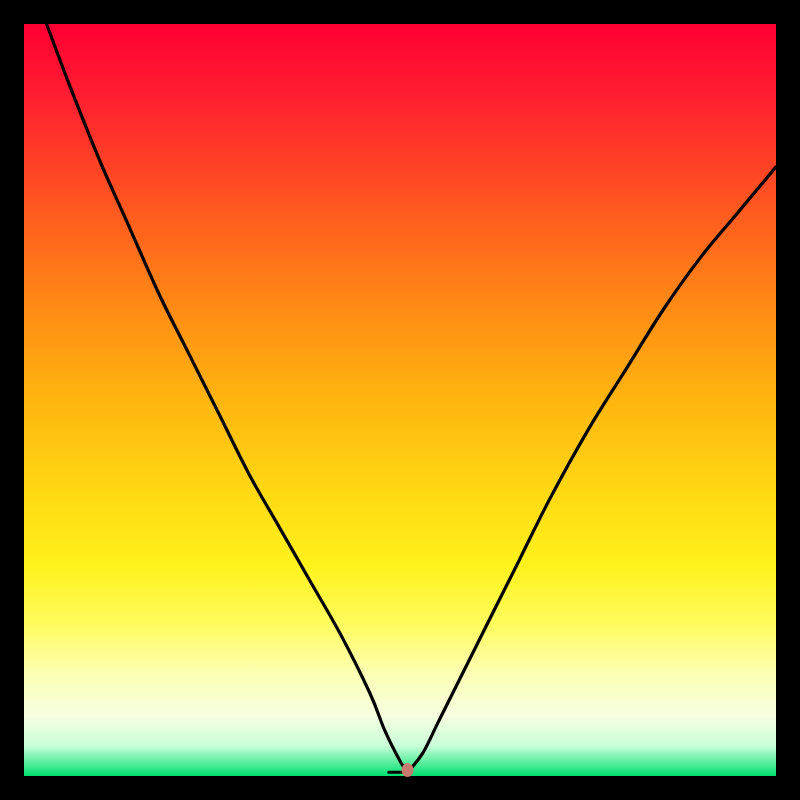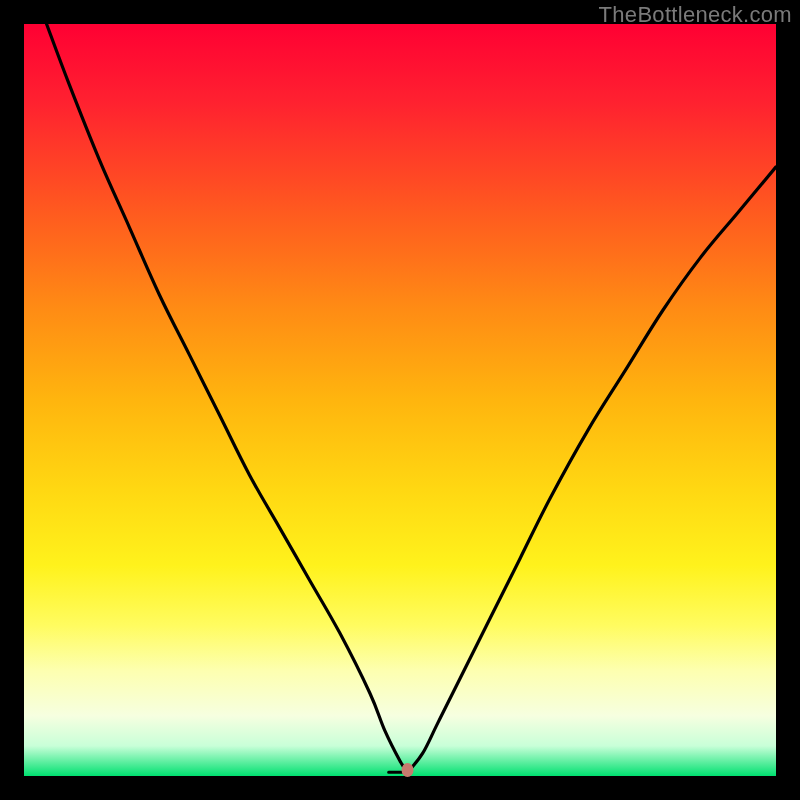--- a/index.html
+++ b/index.html
@@ -60,21 +60,20 @@
   }
   .marker {
     fill: #c77a6e;
   }
 </style>
 </head>
 <body>
 
 <div class="frame">
 
-  <div class="watermark">TheBottleneck.com</div>
 
   <div class="plot-area">
     <svg class="curve" viewBox="0 0 752 752" preserveAspectRatio="none">
       <path d="M 22.56 0 C 26.62 10.83, 35.64 35.80, 45.12 60.16 C 54.60 84.52, 64.37 109.64, 75.20 135.36 C 86.03 161.08, 94.45 178.68, 105.28 203.04 C 116.11 227.40, 124.53 247.71, 135.36 270.72 C 146.19 293.73, 154.61 309.22, 165.44 330.88 C 176.27 352.54, 184.69 369.38, 195.52 391.04 C 206.35 412.70, 214.77 430.90, 225.60 451.20 C 236.43 471.50, 244.85 484.89, 255.68 503.84 C 266.51 522.79, 274.93 537.53, 285.76 556.48 C 296.59 575.43, 305.01 588.82, 315.84 609.12 C 326.67 629.42, 337.80 651.68, 345.92 669.28 C 354.04 686.88, 355.55 694.70, 360.96 706.88 C 366.37 719.06, 371.94 729.52, 376.00 736.96 C 380.06 744.40, 382.17 746.21, 383.52 748.24 L 364.72 748.24 L 383.52 748.24 C 383.52 748.24, 380.81 751.62, 383.52 748.24 C 386.23 744.86, 393.15 738.24, 398.56 729.44 C 403.97 720.64, 406.83 712.90, 413.60 699.36 C 420.37 685.82, 426.68 673.19, 436.16 654.24 C 445.64 635.29, 455.41 615.74, 466.24 594.08 C 477.07 572.42, 485.49 555.58, 496.32 533.92 C 507.15 512.26, 514.22 496.77, 526.40 473.76 C 538.58 450.75, 550.46 429.09, 564.00 406.08 C 577.54 383.07, 588.06 367.58, 601.60 345.92 C 615.14 324.26, 625.66 306.06, 639.20 285.76 C 652.74 265.46, 663.26 250.72, 676.80 233.12 C 690.34 215.52, 700.86 204.24, 714.40 188.00 C 727.94 171.76, 745.23 151.00, 752.00 142.88" fill="none" stroke="#000" stroke-width="3.2" stroke-linejoin="round" stroke-linecap="round"></path>
       <ellipse class="marker" cx="383.52" cy="745.98" rx="6" ry="7"></ellipse>
     </svg>
   </div>
 
 </div>
 

